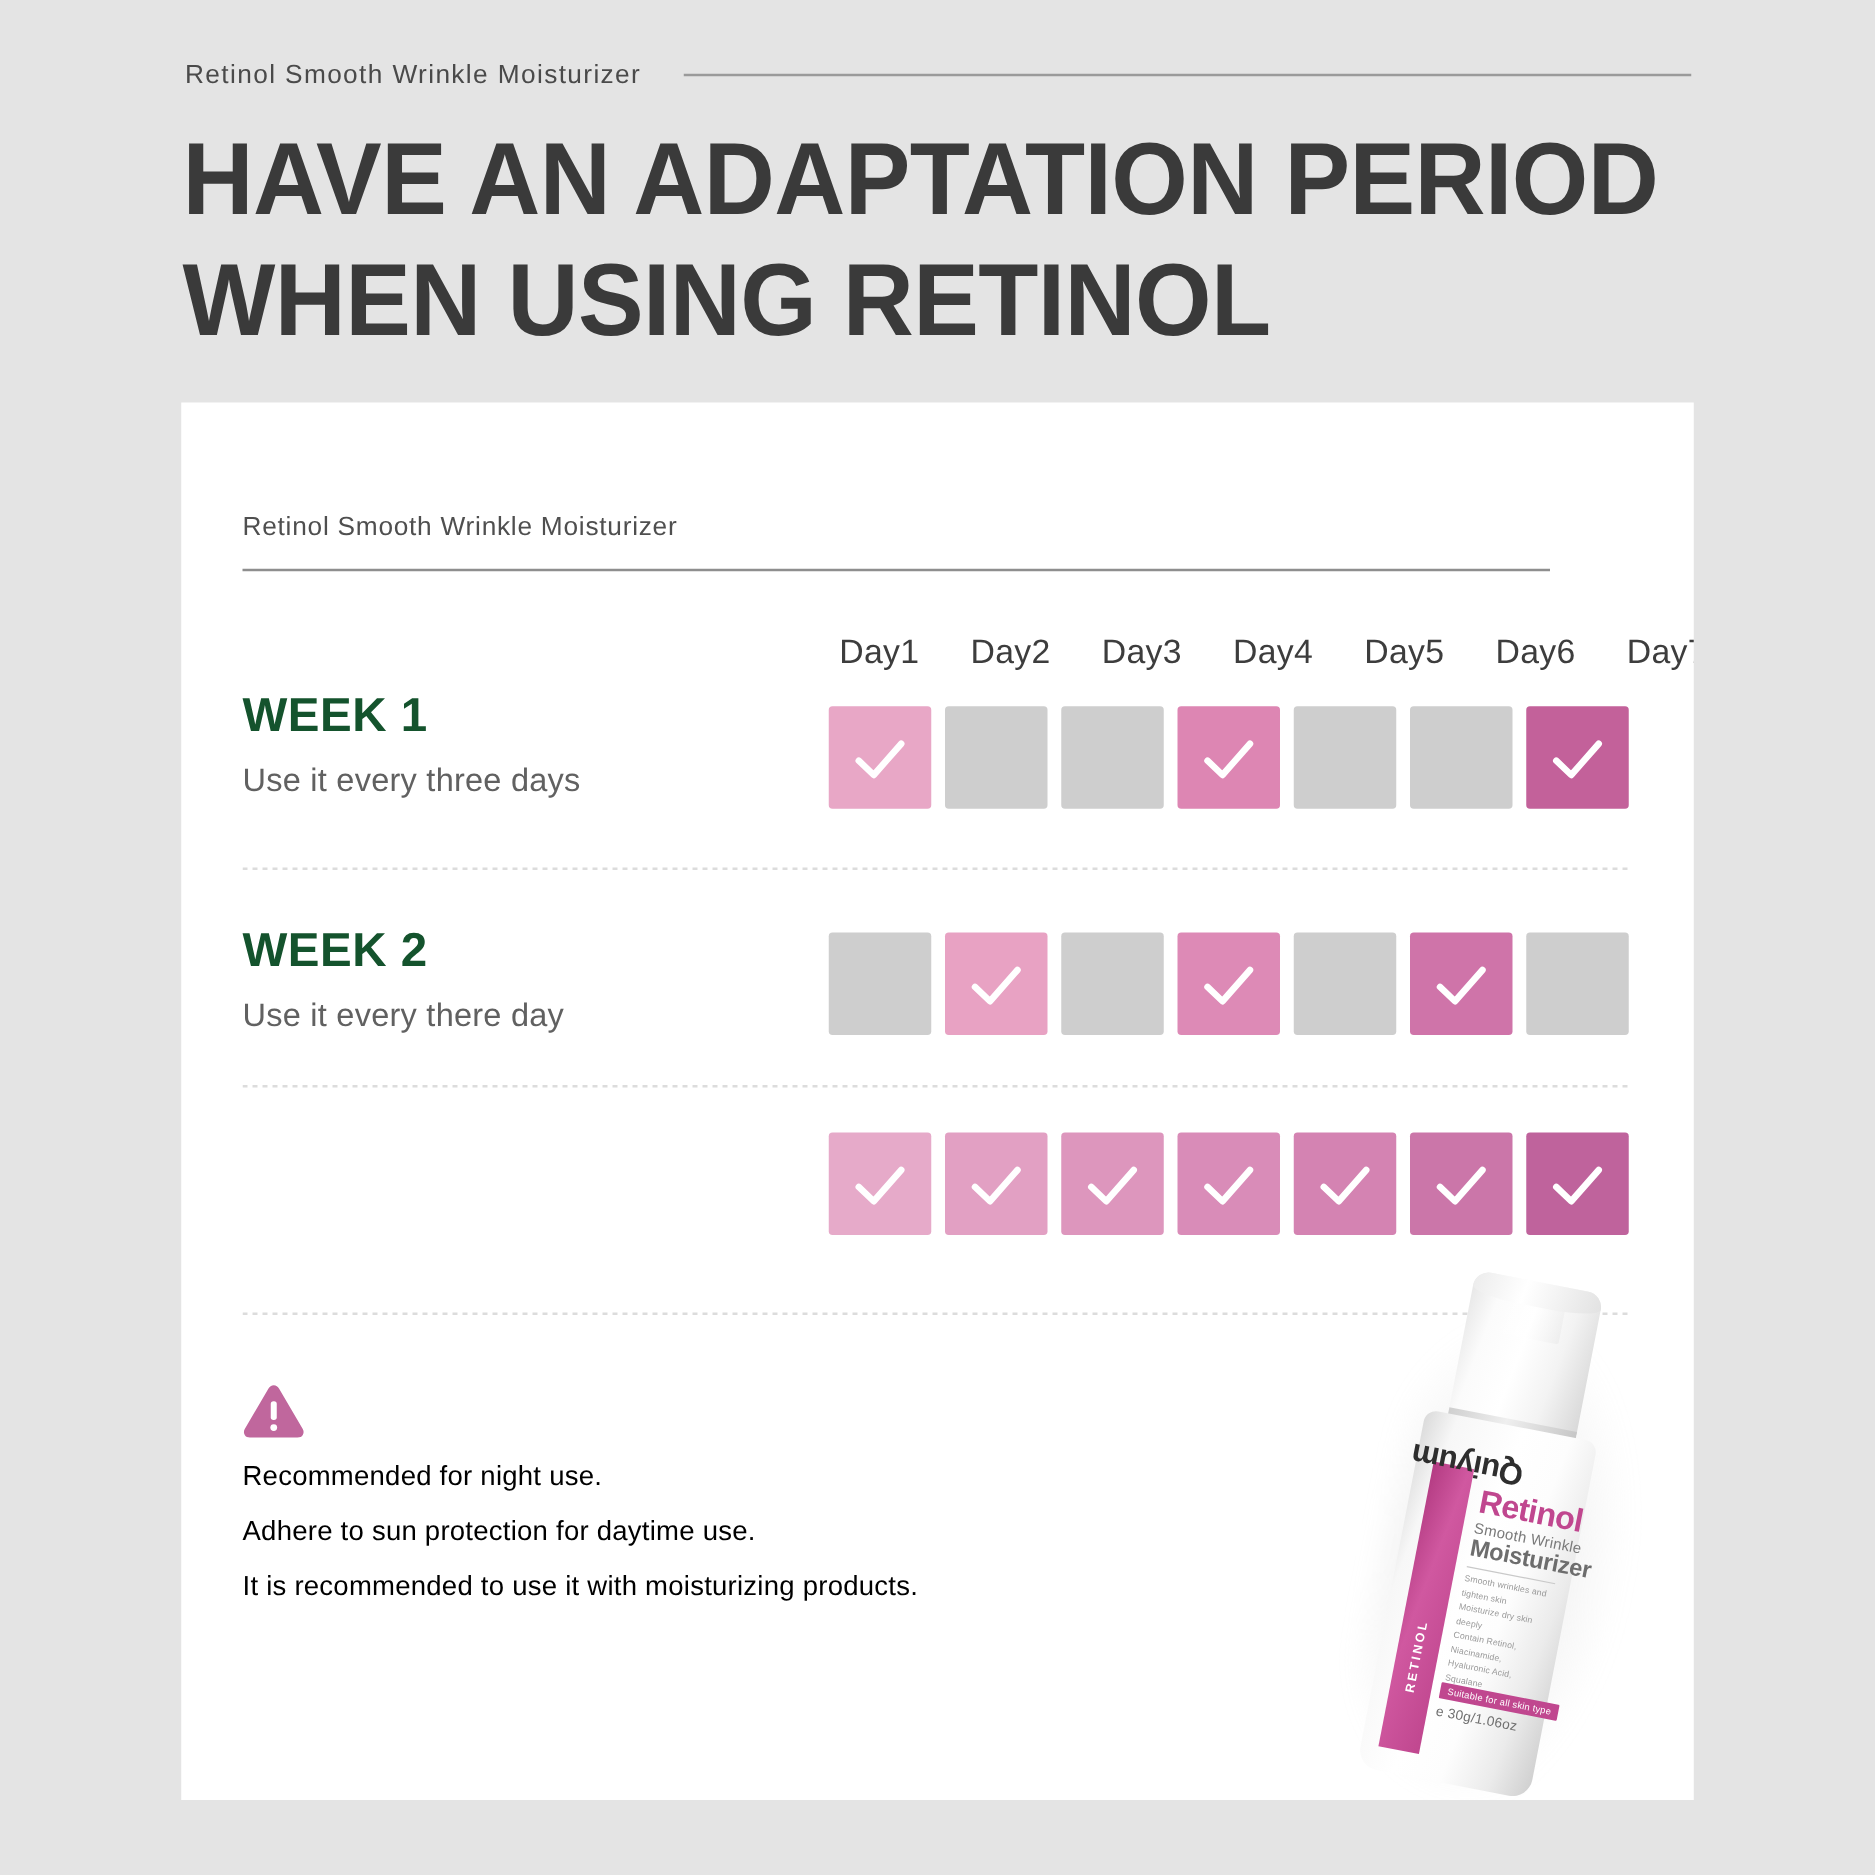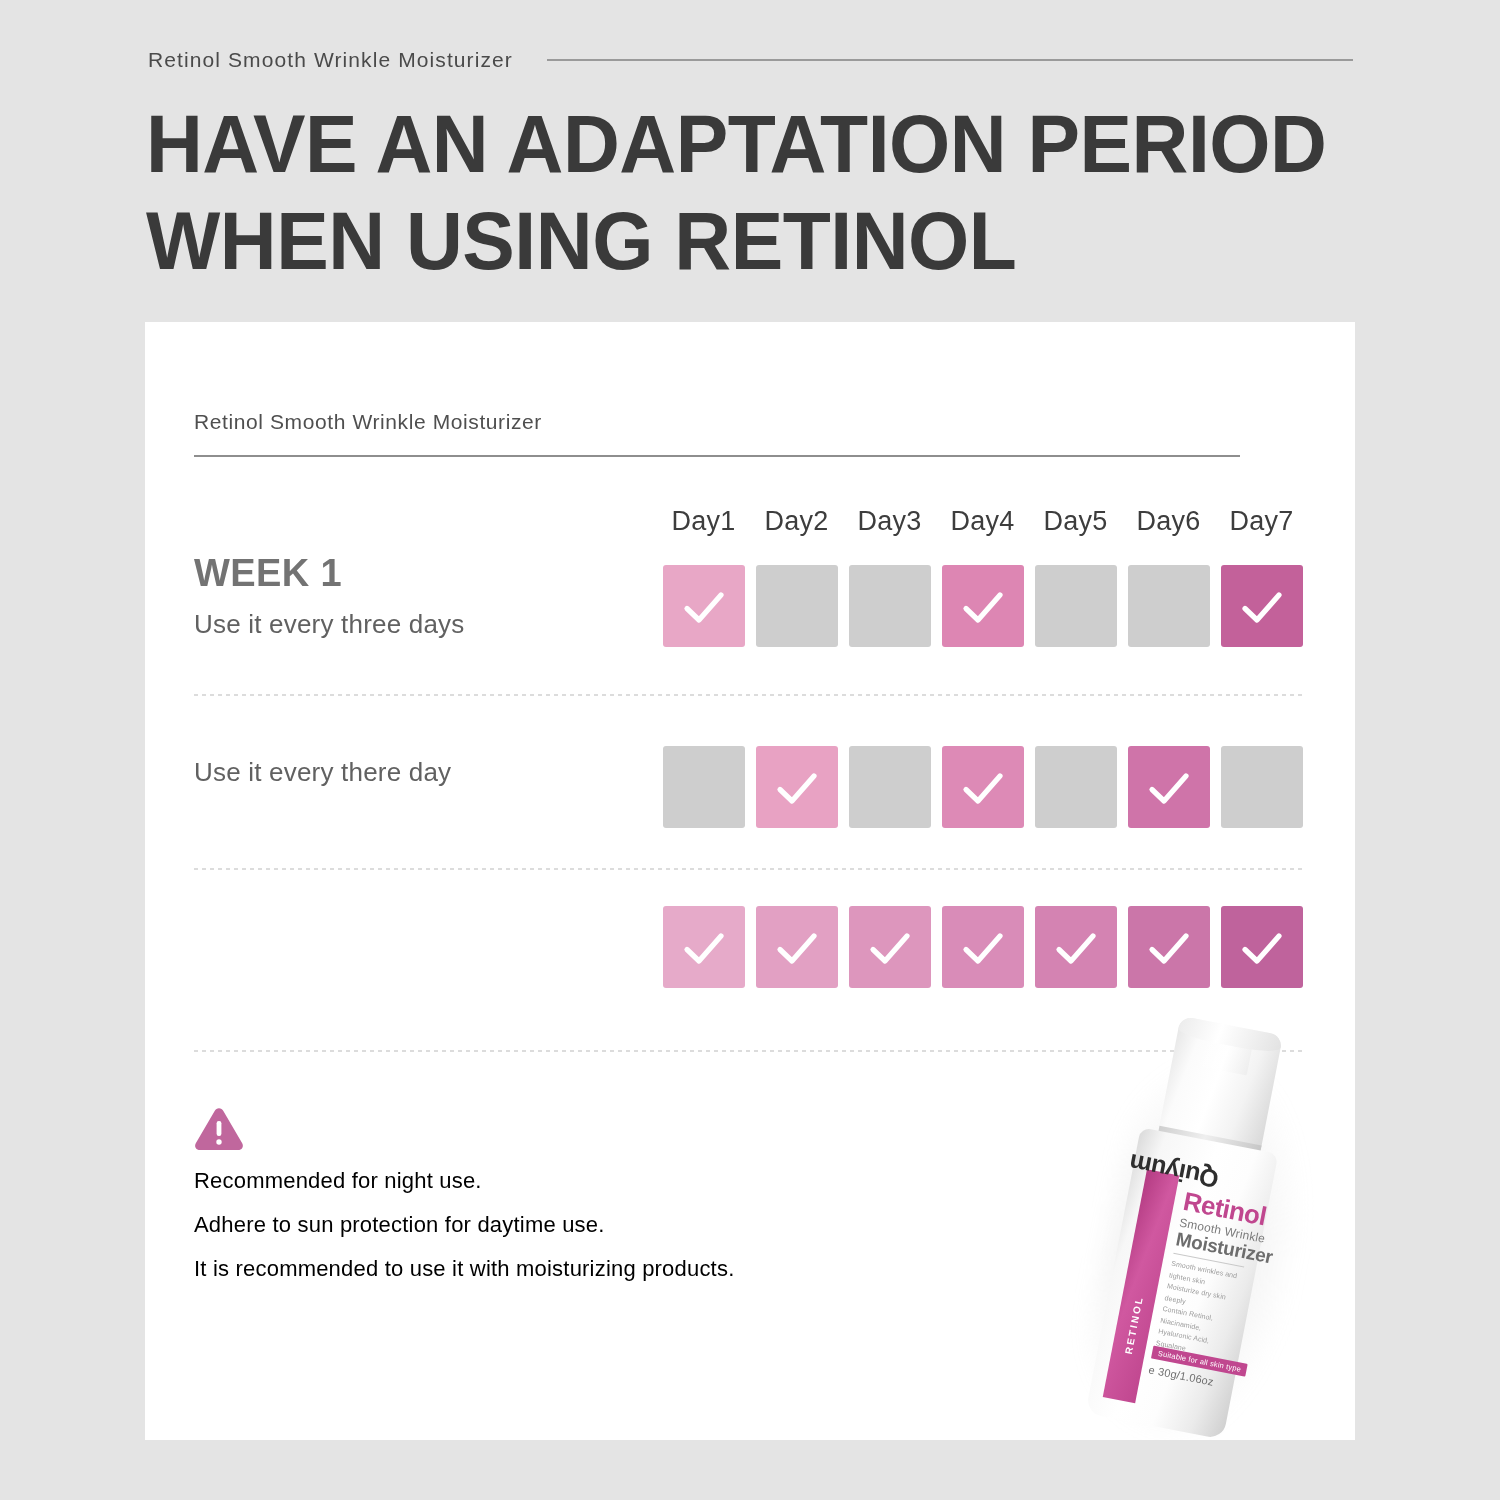--- a/index.html
+++ b/index.html
@@ -85,20 +85,21 @@
     height: 2px;
     background: #8e8e8e;
   }
 
   
   .day-header {
     position: absolute;
     left: 512px;
     top: 184px;
     display: flex;
+    gap: 12px;
   }
   .day-cell {
     width: 93px;
     text-align: center;
     font-size: 27px;
     color: #3d3d3d;
     letter-spacing: 0.3px;
     font-weight: 400;
   }
 
@@ -106,21 +107,21 @@
   .week-row {
     position: absolute;
     left: 0;
     width: 1210px;
     height: 0;
   }
   .week-text { position: absolute; left: 49px; }
   .week-heading {
     font-size: 38px;
     font-weight: 700;
-    color: #737373;
+    color: #14532d;
     letter-spacing: 0.4px;
     line-height: 1.05;
   }
   .week-sub {
     margin-top: 13px;
     font-size: 26px;
     color: #616161;
     line-height: 1.33;
     letter-spacing: 0.2px;
     font-weight: 400;
@@ -431,20 +432,21 @@
               </div>
             </div>
           </div>
         </div>
     </div>
 
     <div class="sep" style="top:372px"></div>
 
     <div class="week-row" style="top:0">
       <div class="week-text" style="top:420px">
+        <div class="week-heading">WEEK 2</div>
         <div class="week-sub">Use it every there day</div>
       </div>
       <div class="boxes" id="boxes-w2" style="top:424px">
           <div class="box-slot">
             <div class="box empty" style="background: rgb(206, 206, 206);"></div>
           </div>
           <div class="box-slot">
             <div class="box" style="background: rgb(232, 162, 195);">
               <div class="check">
                 <svg viewBox="0 0 46 46" xmlns="http://www.w3.org/2000/svg">

